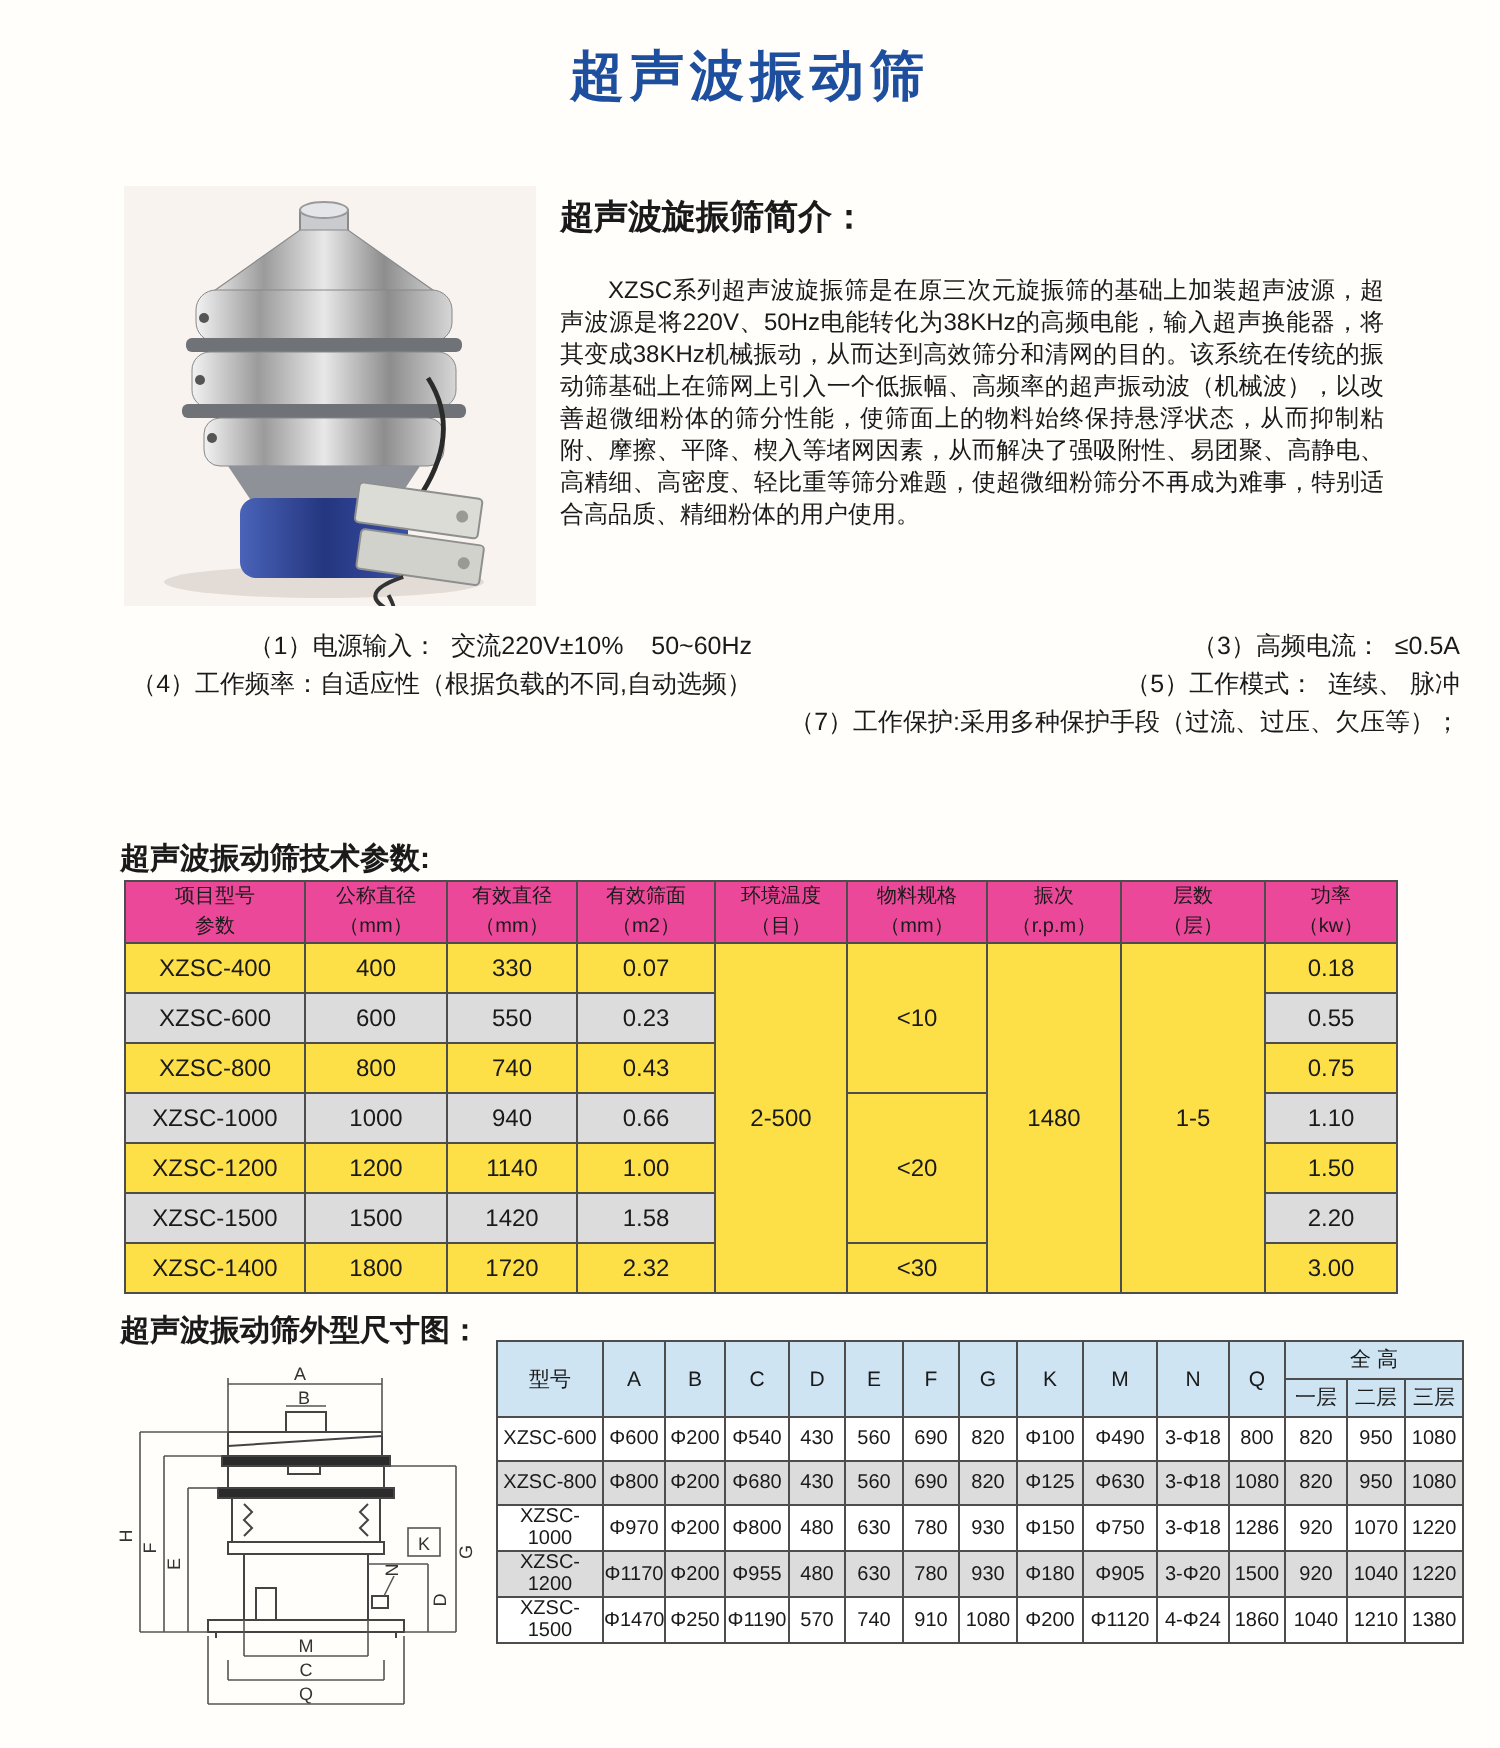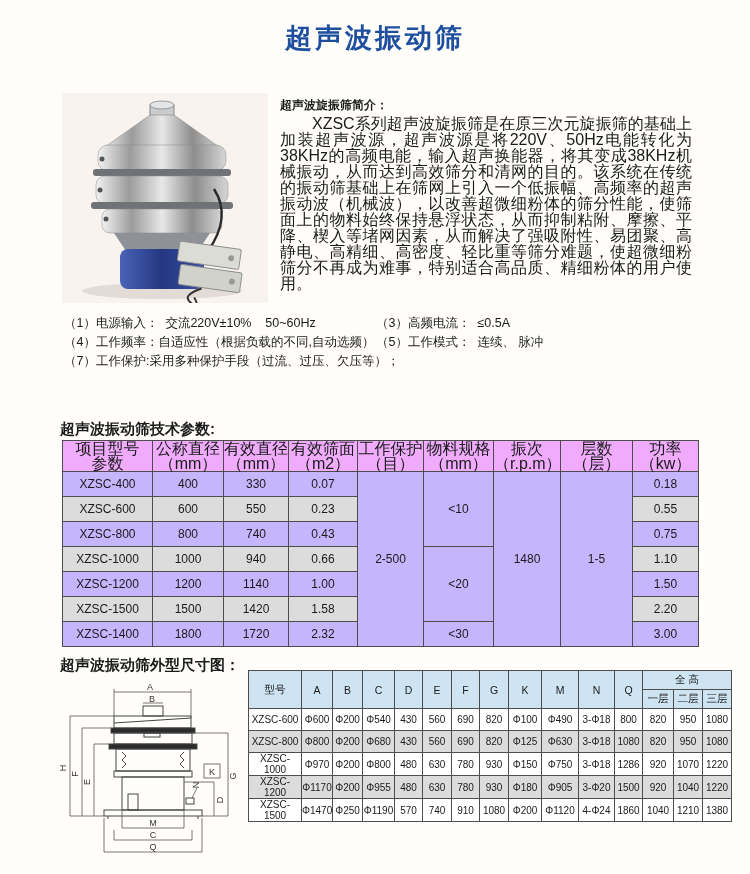--- a/index.html
+++ b/index.html
@@ -8,33 +8,33 @@
     position:relative; width:750px; height:874px; margin:0 auto;
     background:#fffefb; overflow:hidden;
     font-family:"Liberation Sans","DejaVu Sans",sans-serif; color:#1a1a1a;
   }
   .page-title {
     position:absolute; top:20px; left:0; width:100%; text-align:center;
     font-size:27px; font-weight:bold; color:#1e4e9e; letter-spacing:3px;
   }
   .photo-wrap { position:absolute; left:62px; top:93px; width:206px; height:210px; }
   .intro { position:absolute; left:280px; top:97px; width:412px; }
-  .intro .sec-h { font-size:12px; font-weight:bold; margin-bottom:2px; }
-  .intro .body-text { font-size:16px; line-height:16px; text-align:justify; text-indent:2em; }
+  .intro .sec-h { font-size:17px; font-weight:bold; margin-bottom:17px; }
+  .intro .body-text { font-size:12px; line-height:16px; text-align:justify; text-indent:2em; }
   .power { position:absolute; left:60px; top:314px; width:670px; }
   .power .sec-h { font-size:15px; font-weight:bold; margin-bottom:6px; }
   .power-grid { display:grid; grid-template-columns:312px 1fr; font-size:12.5px; line-height:19px; padding-left:4px; }
-  .power-grid > div { white-space:pre; }
+  .power-grid > div { white-space:pre;text-align:right; }
   .power-grid .span2 { grid-column:1 / -1; }
   .sec-tech-h { position:absolute; left:60px; top:420px; font-size:15px; font-weight:bold; }
   table { border-collapse:collapse; }
   .tech-table { position:absolute; left:62px; top:440px; width:636px; table-layout:fixed; }
   .tech-table th, .tech-table td { border:1px solid #4d4d4d; text-align:center; vertical-align:middle; }
-  .tech-table th { background:#f0abfc; font-weight:normal; font-size:16px; line-height:15px; white-space:pre-line; height:24px; }
-  .tech-table td { font-size:12px; height:25px; background:#c4b5fd; }
+  .tech-table th { background:#ec4899; font-weight:normal; font-size:10px; line-height:15px; white-space:pre-line; height:24px; }
+  .tech-table td { font-size:12px; height:25px; background:#fde047; }
   .tech-table td.stripe { background:#dcdcdc; }
   .sec-dims-h { position:absolute; left:60px; top:656px; font-size:15px; font-weight:bold; }
   .diagram-wrap { position:absolute; left:56px; top:682px; width:188px; height:188px; }
   .dims-table { position:absolute; left:248px; top:670px; width:483px; table-layout:fixed; }
   .dims-table th, .dims-table td { border:1px solid #4d4d4d; text-align:center; vertical-align:middle; }
   .dims-table th { background:#cfe4f3; font-weight:normal; font-size:10.5px; height:19px; }
   .dims-table td { font-size:10px; height:22px; background:#ffffff; }
   .dims-table tr.stripe-row td { background:#dcdcdc; }
   svg text { font-family:"Liberation Sans","DejaVu Sans",sans-serif; }
 </style>
@@ -122,21 +122,21 @@
     <thead>
       <tr>
         <th>项目型号
 参数</th>
         <th>公称直径
 （mm）</th>
         <th>有效直径
 （mm）</th>
         <th>有效筛面
 （m2）</th>
-        <th>工作保护
+        <th>环境温度
 （目）</th>
         <th>物料规格
 （mm）</th>
         <th>振次
 （r.p.m）</th>
         <th>层数
 （层）</th>
         <th>功率
 （kw）</th>
       </tr>

